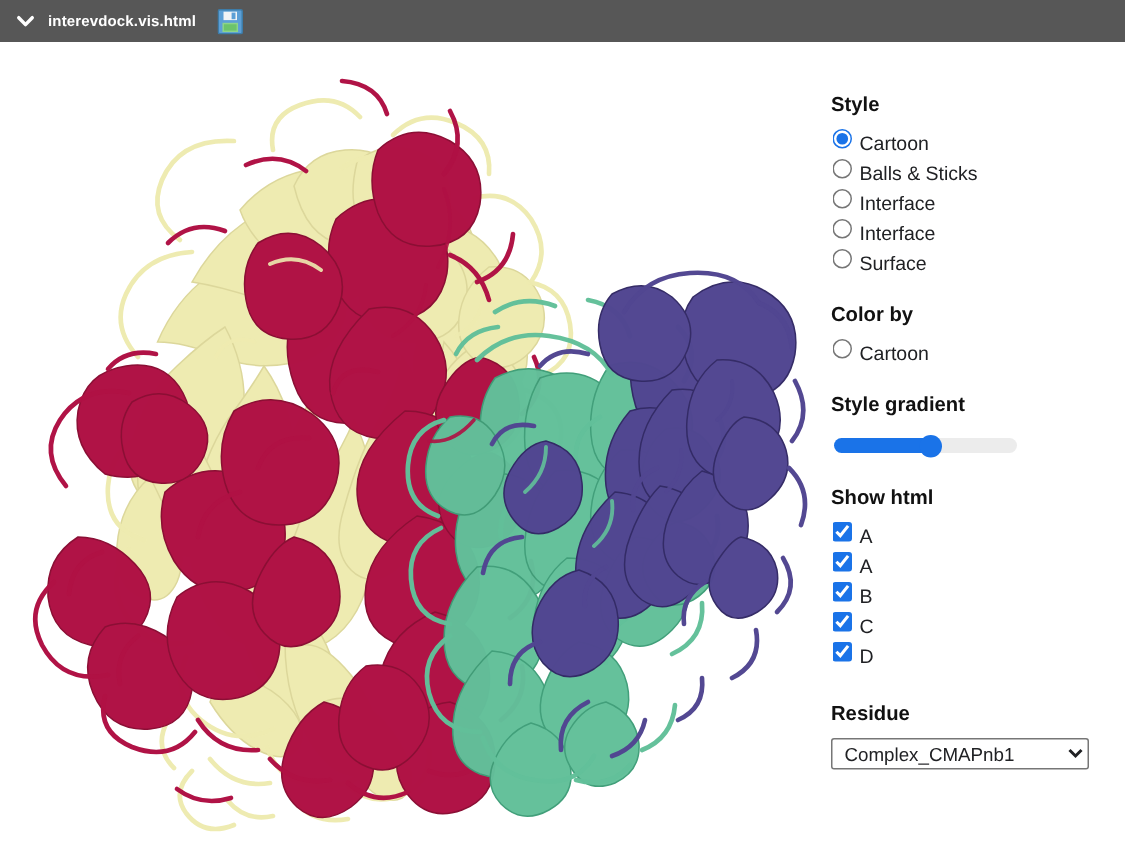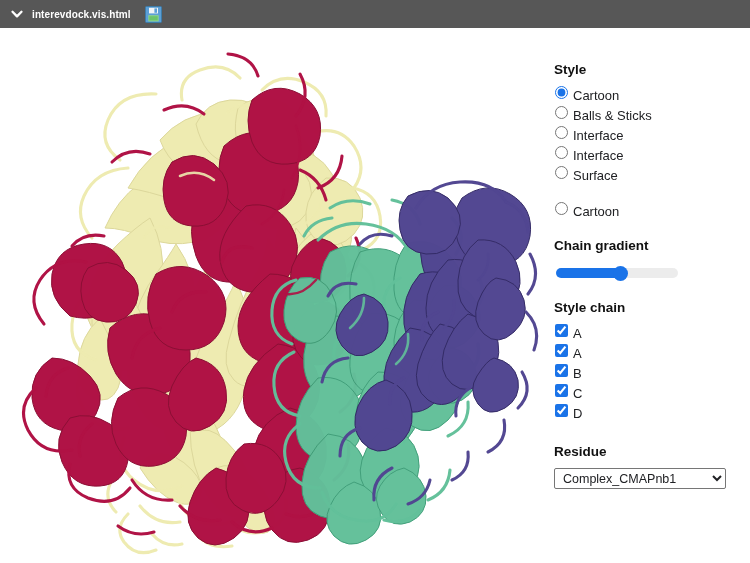--- a/index.html
+++ b/index.html
@@ -416,39 +416,40 @@
       </label>
       <label class="opt-row">
         <input type="radio" name="style" style="">
         <span class="opt-label">Surface</span>
       </label>
     </div>
 
     <div class="spacer-4"></div>
 
     <div class="section">
+      <div class="section-title">Color by</div>
       <label class="opt-row">
         <input type="radio" name="colorby" style="">
         <span class="opt-label">Cartoon</span>
       </label>
     </div>
 
     <div class="spacer-4"></div>
 
     <div class="section">
-      <div class="section-title">Chain gradient</div>
+      <div class="section-title">Style gradient</div>
       <div class="slider-wrap">
         <input type="range" class="gradient-slider" min="0" max="100" value="53" style="">
       </div>
     </div>
 
     <div class="spacer-8"></div>
 
     <div class="section">
-      <div class="section-title">Style chain</div>
+      <div class="section-title">Show html</div>
       <label class="opt-row">
         <input type="checkbox" checked="" style="">
         <span class="opt-label">A</span>
       </label>
       <label class="opt-row">
         <input type="checkbox" checked="" style="">
         <span class="opt-label">A</span>
       </label>
       <label class="opt-row">
         <input type="checkbox" checked="" style="">

